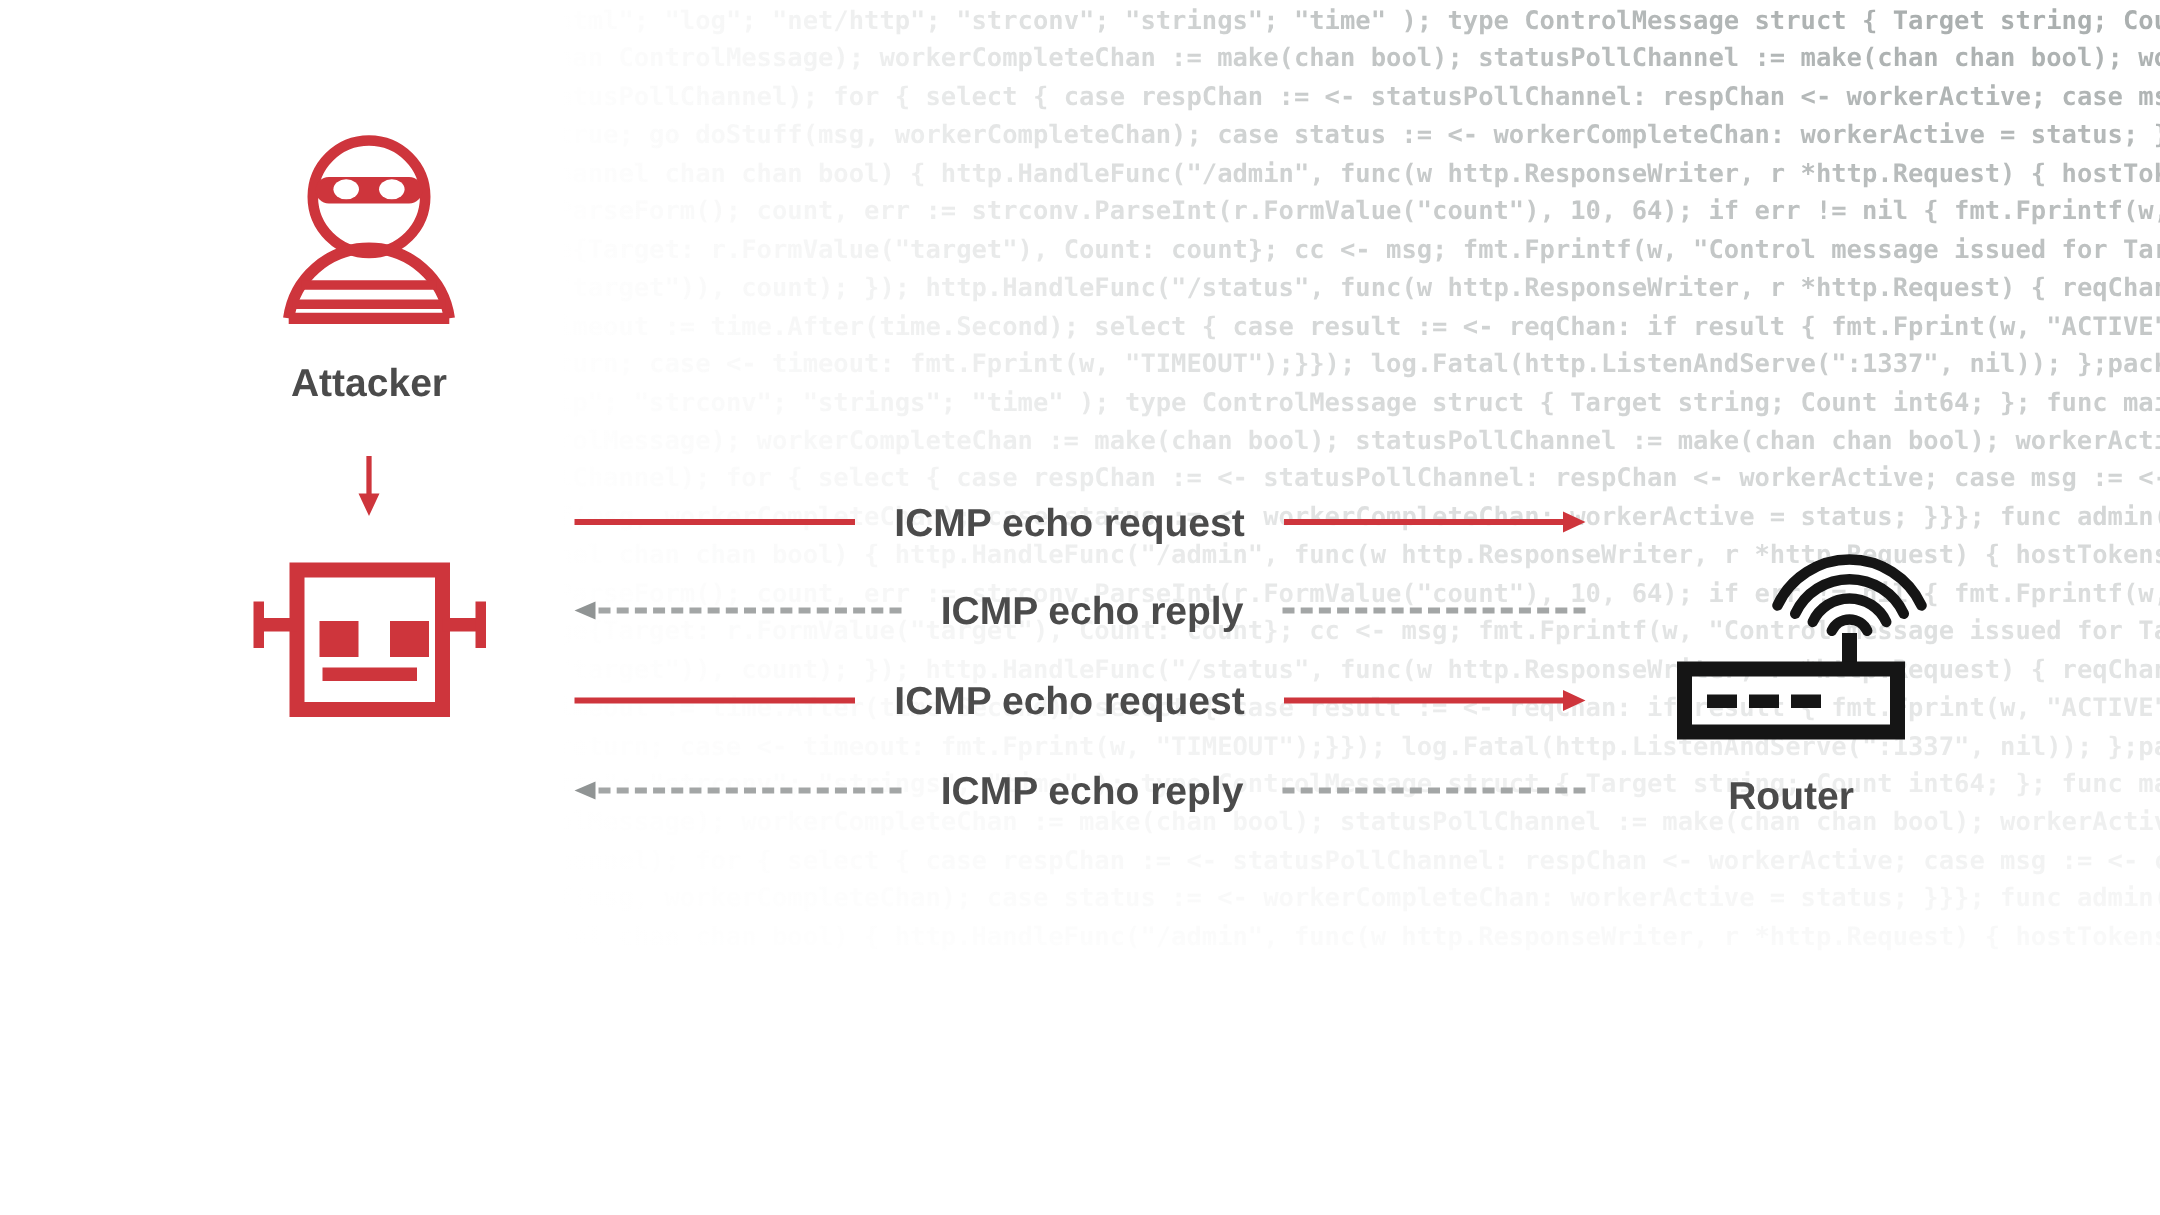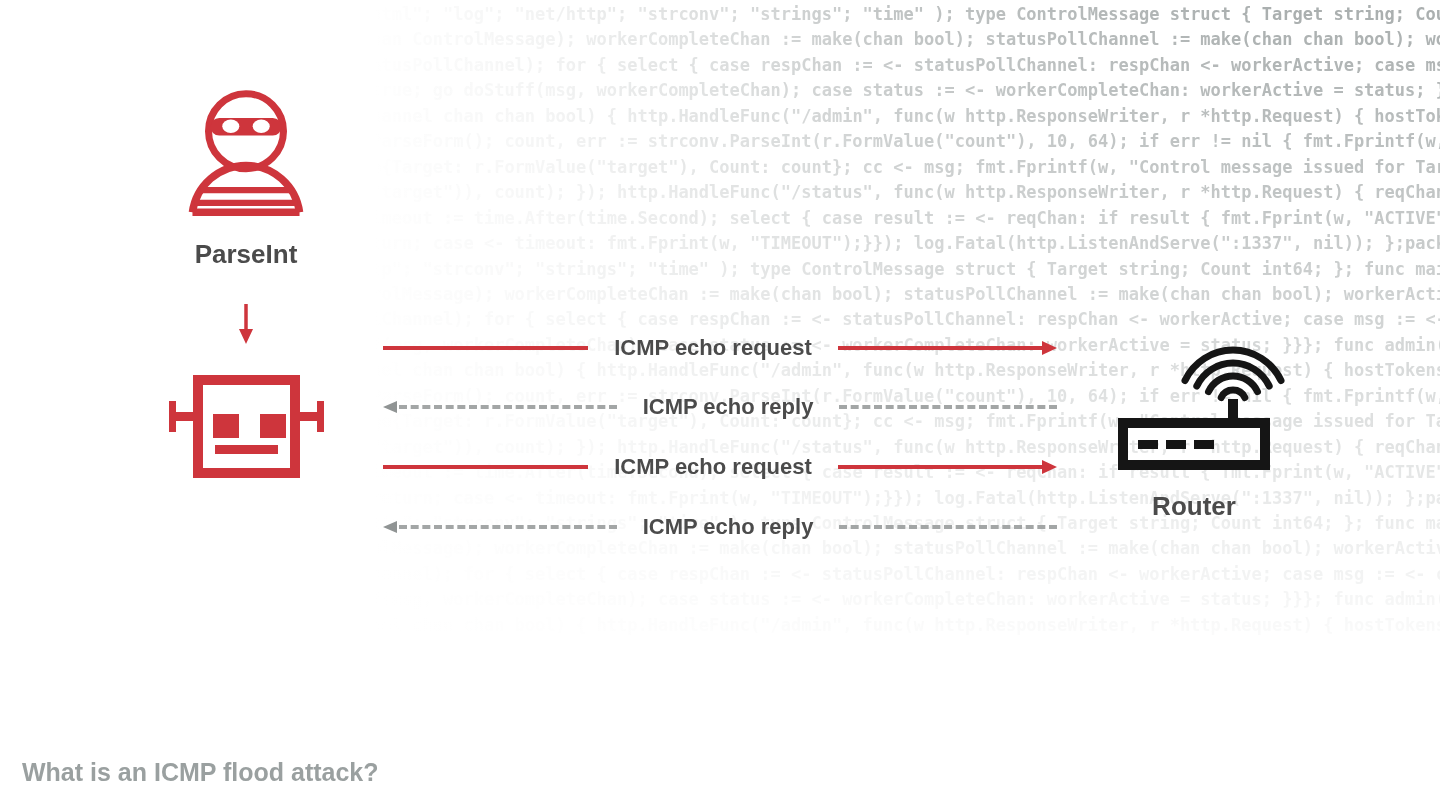--- a/index.html
+++ b/index.html
@@ -16,35 +16,35 @@
       linear-gradient(to bottom, rgba(255,255,255,0) 0%, rgba(255,255,255,0.45) 38%, #ffffff 83%),
       linear-gradient(to right, #ffffff 26%, rgba(255,255,255,0.85) 38%, rgba(255,255,255,0.25) 63%, rgba(255,255,255,0) 88%);}
 
   
   .node{position:absolute;z-index:2;text-align:center;}
   .node-label{font-size:26px;font-weight:700;color:#4b4b4b;}
   .attacker{left:173px;top:89px;width:146px;}
   .attacker .node-label{margin-top:12px;}
   .bot{left:160px;top:372px;width:173px;}
   .bot .node-label{margin-top:16px;}
-  .router{left:1110px;top:333px;width:175px;}
+  .router{left:1110px;top:356px;width:175px;}
   .router .node-label{width:168px;margin-top:9px;}
   .down-arrow{position:absolute;left:238px;top:303px;z-index:2;}
 
   
   .flows{position:absolute;left:383px;top:333px;width:674px;z-index:2;}
   .flow-row{position:absolute;left:0;width:100%;height:30px;display:flex;align-items:center;}
   .seg{flex:1 1 0;}
   .seg.solid{height:4px;background:#ce353c;}
   .seg.dashed{height:0;border-top:4px dashed #a3a6a6;}
   .head-right{width:0;height:0;border-top:7px solid transparent;border-bottom:7px solid transparent;
               border-left:15px solid #ce353c;margin-left:-1px;}
   .head-left{width:0;height:0;border-top:6.5px solid transparent;border-bottom:6.5px solid transparent;
              border-right:14px solid #909494;margin-right:2px;}
-  .flow-label{padding:0 26px;font-size:22px;font-weight:700;color:#4b4b4b;white-space:nowrap;}
+  .flow-label{padding:0 26px;font-size:26px;font-weight:700;color:#4b4b4b;white-space:nowrap;}
 
   
   .question{position:absolute;left:22px;top:758px;z-index:2;font-size:25px;font-weight:700;color:#9aa0a0;}
   .logo{position:absolute;left:1264px;top:735px;z-index:2;}
 </style>
 </head>
 <body>
 
 <div class="stage">
 
@@ -81,21 +81,21 @@
     <svg width="146" height="134" viewBox="0 0 120 110">
       <circle cx="60" cy="34.6" r="30.8" fill="none" stroke="#ce353c" stroke-width="5.8"></circle>
       <line x1="38" y1="31" x2="82" y2="31" stroke="#ce353c" stroke-width="14.5" stroke-linecap="round"></line>
       <ellipse cx="47.5" cy="30.5" rx="7" ry="5.5" fill="#ffffff"></ellipse>
       <ellipse cx="72.5" cy="30.5" rx="7" ry="5.5" fill="#ffffff"></ellipse>
       <path d="M16,101.2 A44.4,44.4 0 0 1 104,101.2" fill="none" stroke="#ce353c" stroke-width="6.2"></path>
       <line x1="23" y1="83" x2="97" y2="83" stroke="#ce353c" stroke-width="5.2"></line>
       <line x1="18" y1="93.5" x2="102" y2="93.5" stroke="#ce353c" stroke-width="5.2"></line>
       <line x1="16" y1="101.2" x2="104" y2="101.2" stroke="#ce353c" stroke-width="6.2"></line>
     </svg>
-    <div class="node-label">ParseInt</div>
+    <div class="node-label">Attacker</div>
   </div>
 
   <svg class="down-arrow" width="16" height="46" viewBox="0 0 16 46">
     <line x1="8" y1="1" x2="8" y2="28" stroke="#ce353c" stroke-width="3.5"></line>
     <polygon points="1,26 15,26 8,41" fill="#ce353c"></polygon>
   </svg>
 
   <div class="node bot">
     <svg width="173" height="112" viewBox="0 0 173 112">
       <rect x="38" y="8" width="97" height="93" fill="none" stroke="#ce353c" stroke-width="10"></rect>
@@ -146,16 +146,15 @@
       </g>
       <rect x="118" y="66" width="10" height="24" fill="#151515"></rect>
       <rect x="13" y="90" width="142" height="42" fill="none" stroke="#151515" stroke-width="10"></rect>
       <rect x="28" y="107" width="20" height="9" fill="#151515"></rect>
       <rect x="56" y="107" width="20" height="9" fill="#151515"></rect>
       <rect x="84" y="107" width="20" height="9" fill="#151515"></rect>
     </svg>
     <div class="node-label">Router</div>
   </div>
 
-  <div class="question">What is an ICMP flood attack?</div>
 
 
 </div>
 
 </body></html>

